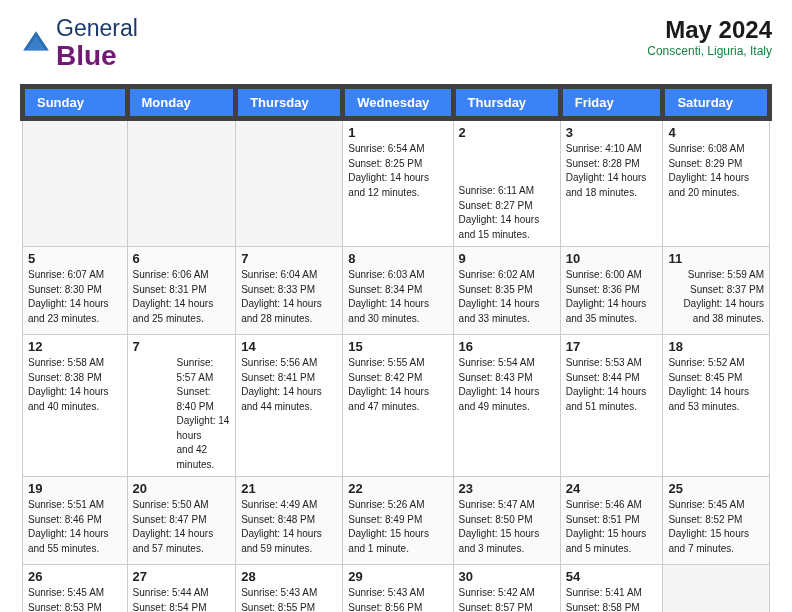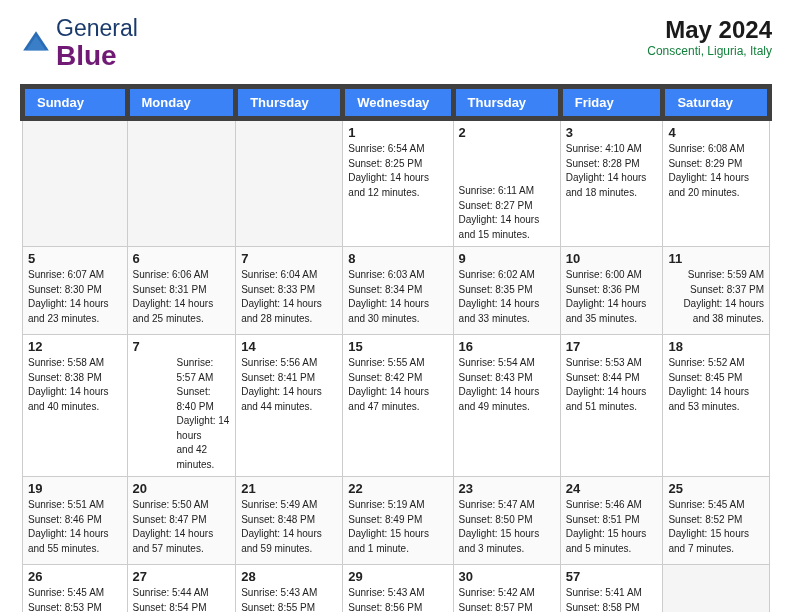--- a/index.html
+++ b/index.html
@@ -264,28 +264,28 @@
           </td>
           <td>
             <div class="day-num">20</div>
             <div class="day-info" style="white-space: pre-line;">Sunrise: 5:50 AM
 Sunset: 8:47 PM
 Daylight: 14 hours
 and 57 minutes.</div>
           </td>
           <td>
             <div class="day-num">21</div>
-            <div class="day-info" style="white-space: pre-line;">Sunrise: 5:49 AM
+            <div class="day-info" style="white-space: pre-line;">Sunrise: 4:49 AM
 Sunset: 8:48 PM
 Daylight: 14 hours
 and 59 minutes.</div>
           </td>
           <td>
             <div class="day-num">22</div>
-            <div class="day-info" style="white-space: pre-line;">Sunrise: 5:19 AM
+            <div class="day-info" style="white-space: pre-line;">Sunrise: 5:26 AM
 Sunset: 8:49 PM
 Daylight: 15 hours
 and 1 minute.</div>
           </td>
           <td>
             <div class="day-num">23</div>
             <div class="day-info" style="white-space: pre-line;">Sunrise: 5:47 AM
 Sunset: 8:50 PM
 Daylight: 15 hours
 and 3 minutes.</div>
@@ -335,21 +335,21 @@
 and 13 minutes.</div>
           </td>
           <td>
             <div class="day-num">30</div>
             <div class="day-info" style="white-space: pre-line;">Sunrise: 5:42 AM
 Sunset: 8:57 PM
 Daylight: 15 hours
 and 15 minutes.</div>
           </td>
           <td>
-            <div class="day-num">57</div>
+            <div class="day-num">54</div>
             <div class="day-info" style="white-space: pre-line;">Sunrise: 5:41 AM
 Sunset: 8:58 PM
 Daylight: 15 hours
 and 16 minutes.</div>
           </td>
           <td class="empty"></td>
         </tr>
       </tbody>
   </table>
 </div>

